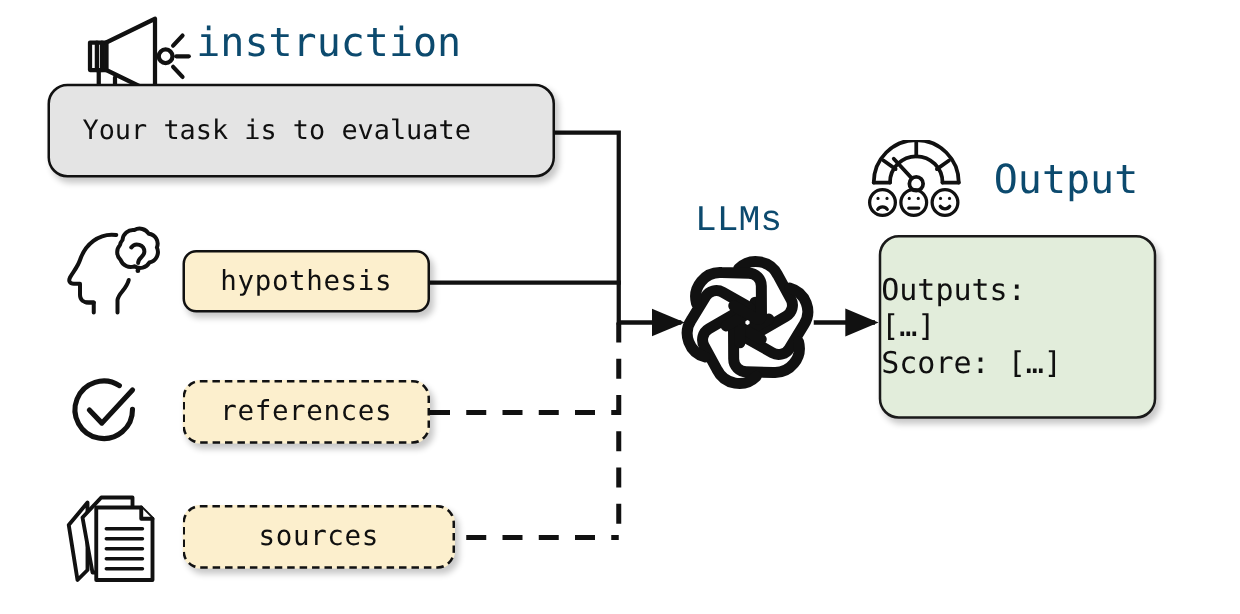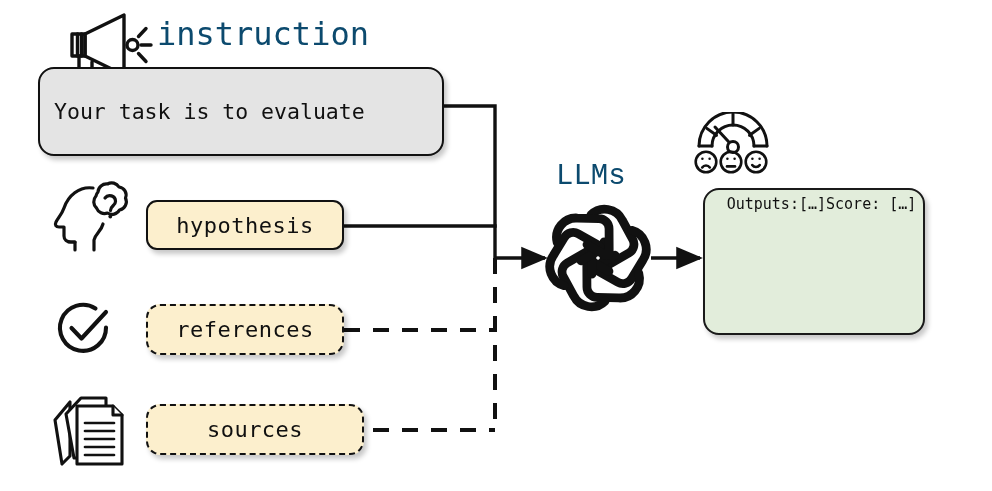--- a/index.html
+++ b/index.html
@@ -23,28 +23,28 @@
     display: flex;
     align-items: center;
     border-radius: 14px;
     font-family: "DejaVu Sans Mono", monospace;
     color: #101010;
     white-space: pre;
   }
   .box.shadow { box-shadow: 3px 4px 5px rgba(0,0,0,0.22); }
 
   #instruction-box {
-    left: 38px; top: 67px; width: 406px; height: 89px;
+    left: 38px; top: 67px; width: 406px; height: 75px;
     background: #e4e4e4;
     border: 2.5px solid #111111;
     border-radius: 16px;
     flex-direction: column;
     align-items: flex-start;
     justify-content: center;
-    padding: 0 0 0 14px;
+    padding: 0 0 0 26px;
     font-size: 21.5px;
     line-height: 30px;
     letter-spacing: 0px;
   }
   #instruction-box .ln { display: block; }
 
   .chip {
     background: #fcefcd;
     border: 2.5px solid #111111;
     justify-content: center;
@@ -55,24 +55,24 @@
 
   #hypothesis-box { left: 146px; top: 200px; width: 198px; height: 50px; border-radius: 11px; }
   #references-box { left: 146px; top: 304px; width: 198px; height: 51px; }
   #sources-box    { left: 146px; top: 404px; width: 218px; height: 51px; }
 
   #output-box {
     left: 703px; top: 188px; width: 222px; height: 147px;
     background: #e2eddb;
     border: 2px solid #1a1a1a;
     border-radius: 16px;
+    flex-direction: column;
     align-items: flex-start;
     justify-content: center;
-    padding-left: 15px;
-    font-size: 15px;
+    font-size: 24px;
     line-height: 29px;
   }
   #output-box .ln { display: block; }
 
   
   .heading {
     position: absolute;
     font-family: "DejaVu Sans Mono", monospace;
     color: #0c4a6e;
     white-space: pre;
@@ -285,20 +285,21 @@
       <circle cx="59.4" cy="46.7" r="1.25" fill="#111111" stroke="none"></circle>
       <circle cx="66.6" cy="46.7" r="1.25" fill="#111111" stroke="none"></circle>
       <path d="M59.2 53 a4.6 4.6 0 0 0 7.6 0"></path>
     </g>
   </svg>
 
   <div class="heading" id="instruction-label">instruction</div>
 
   <div class="heading" id="llms-label">LLMs</div>
 
+  <div class="heading" id="output-label">Output</div>
 
   <div class="box shadow" id="instruction-box">
     <span class="ln">Your task is to evaluate</span>
   </div>
 
   <div class="box chip shadow" id="hypothesis-box">
     <span>hypothesis</span>
   </div>
 
   <div class="box chip dashed shadow" id="references-box">

